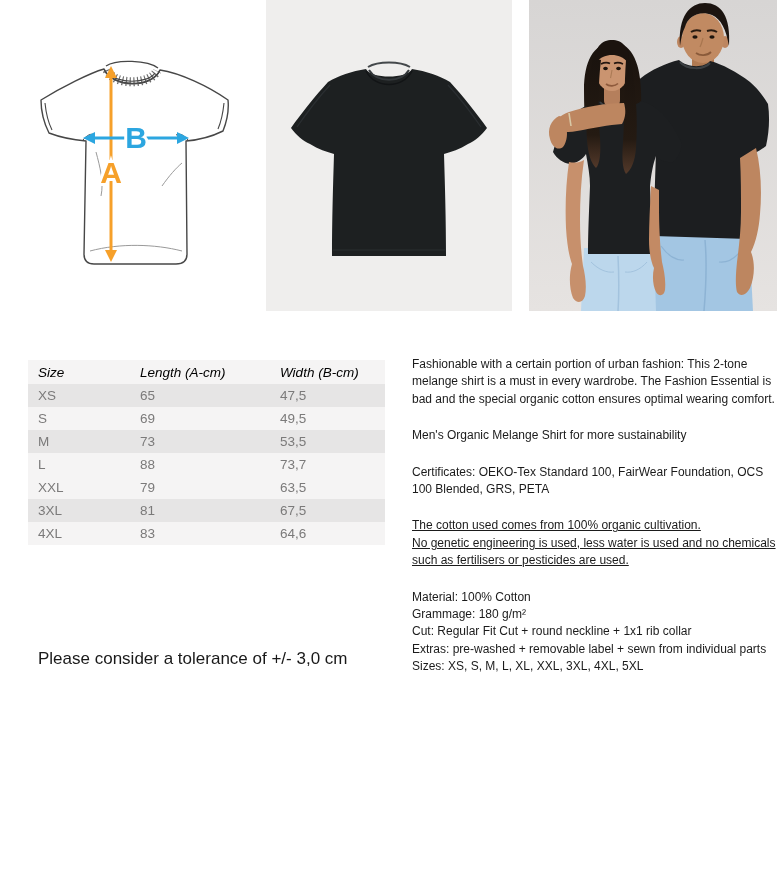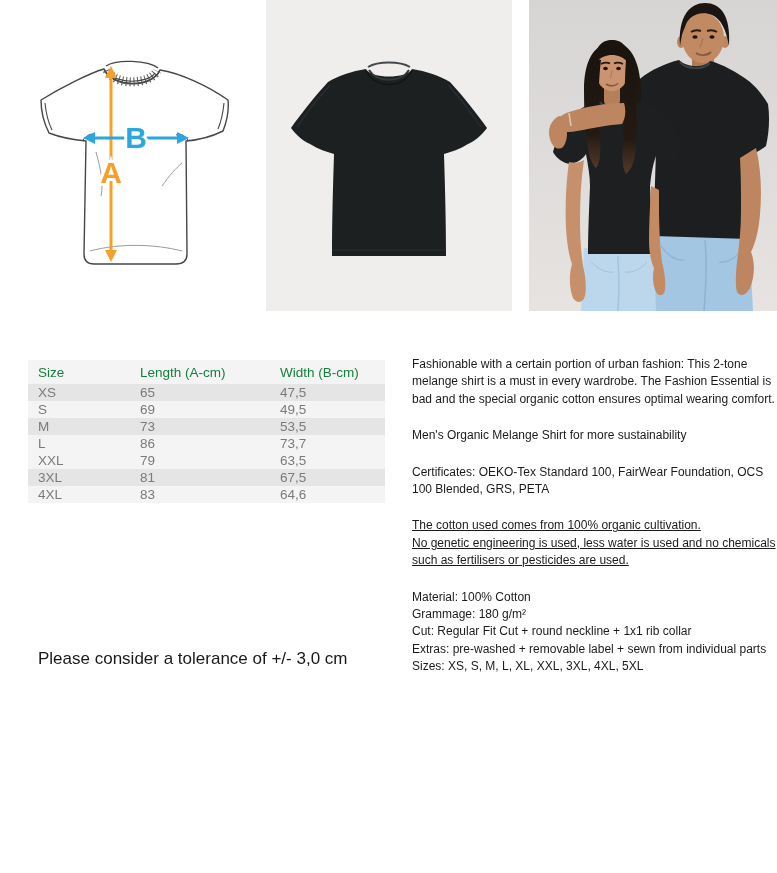--- a/index.html
+++ b/index.html
@@ -14,24 +14,24 @@
 
   table.size-table {
     position:absolute; left:28px; top:360px; width:357px;
     border-collapse:collapse; table-layout:fixed; font-size:13.5px;
   }
   table.size-table col.c1 { width:102px; }
   table.size-table col.c2 { width:140px; }
   table.size-table col.c3 { width:115px; }
   table.size-table th {
     height:24px; font-weight:400; text-align:left; padding-left:10px;
-    color:#15803d; background:#f5f4f4;
+    color:#000000; background:#f5f4f4;font-style:italic;
   }
   table.size-table td {
-    height:17px; padding-left:10px; color:#7b7a7a;
+    height:23px; padding-left:10px; color:#7b7a7a;
   }
   tr.row-a { background:#e6e5e5; }
   tr.row-b { background:#f5f4f4; }
 
   .tolerance {
     position:absolute; left:38px; top:649px;
     font-size:17px; color:#191919;
   }
 
   .desc {
@@ -219,21 +219,21 @@
       <td>69</td>
       <td>49,5</td>
     </tr>
     <tr class="row-a">
       <td>M</td>
       <td>73</td>
       <td>53,5</td>
     </tr>
     <tr class="row-b">
       <td>L</td>
-      <td>86</td>
+      <td>88</td>
       <td>73,7</td>
     </tr>
     <tr class="row-b">
       <td>XXL</td>
       <td>79</td>
       <td>63,5</td>
     </tr>
     <tr class="row-a">
       <td>3XL</td>
       <td>81</td>

